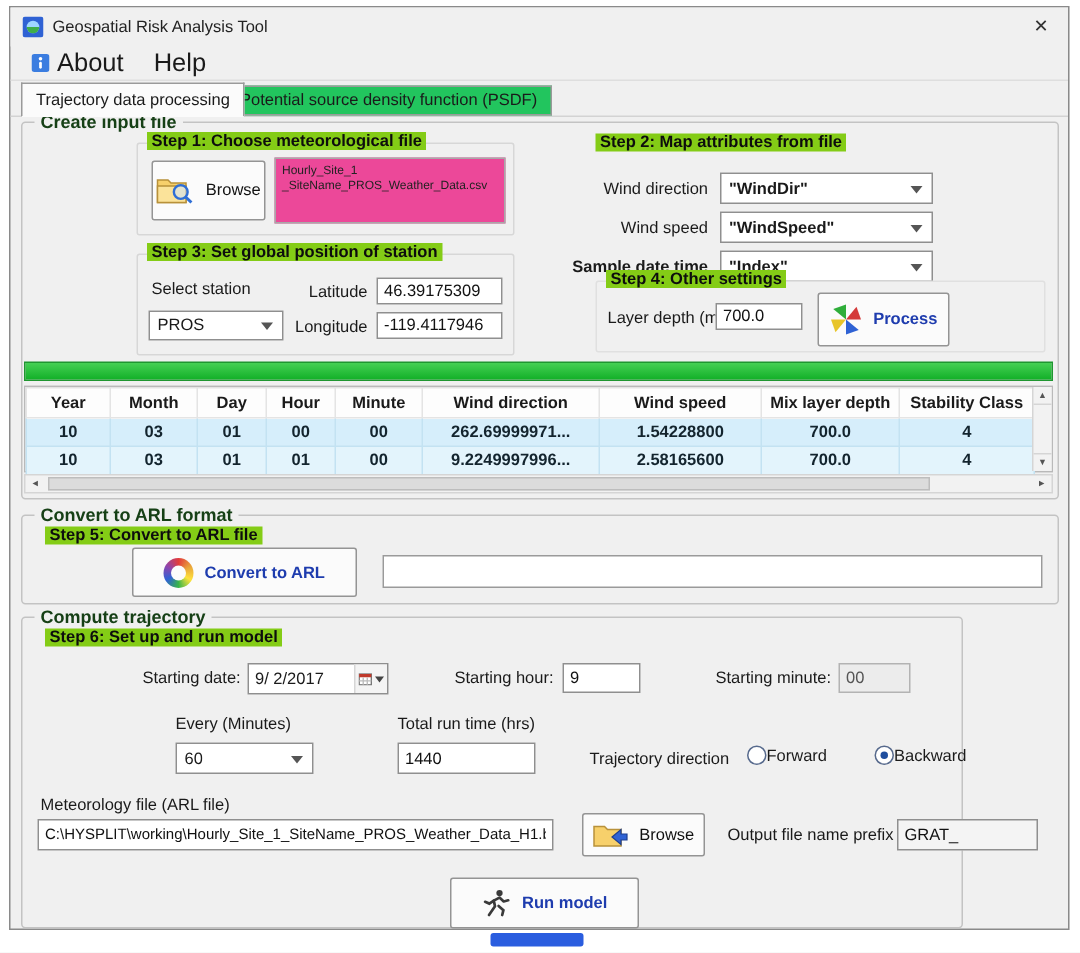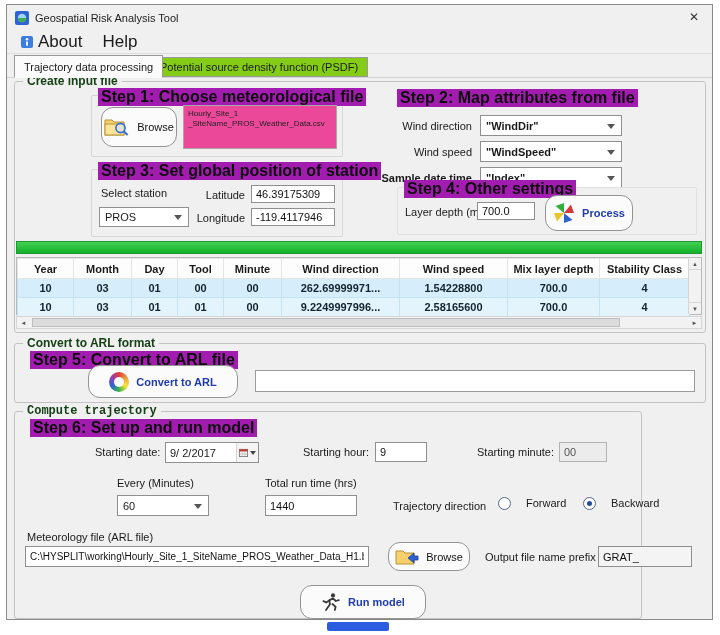--- a/index.html
+++ b/index.html
@@ -15,58 +15,58 @@
   
   .titlebar { position:absolute; left:0; top:0; right:0; height:26px; background:#f0f0f0; }
   .app-icon { position:absolute; left:8px; top:6px; width:14px; height:14px; }
   .title-text { position:absolute; left:28px; top:7px; font-size:11px; color:#222; white-space:nowrap; }
   .close-btn { position:absolute; right:2px; top:1px; width:32px; height:23px; text-align:center; line-height:23px; font-size:12px; color:#333; }
   
   .menubar { position:absolute; left:0; top:26px; right:0; height:23px; border-bottom:1px solid #dedede; display:flex; align-items:center; padding-left:6px; gap:4px; }
   .menu-item { display:flex; align-items:center; gap:5px; font-size:17px; padding:3px 8px; }
   
   .tabline { position:absolute; left:0; top:72px; right:0; height:1px; background:#d3d3d3; }
-  .tab { position:absolute; font-size:11px; border:1px solid #9a9a9a; display:flex; align-items:center; padding:0 9px; background:#84cc16; }
+  .tab { position:absolute; font-size:11px; border:1px solid #9a9a9a; display:flex; align-items:center; padding:0 9px; background:#22c55e; }
   .tab.active { background:#fbfbfb; border-bottom:1px solid #fbfbfb; z-index:3; }
   
   .gb { position:absolute; border:1px solid #c3c3c3; border-radius:3px; }
   .gb-title { position:absolute; top:-8px; left:8px; background:#f0f0f0; padding:0 4px; font-size:12px; font-weight:bold; color:#164016; white-space:nowrap; }
   .sb { position:absolute; border:1px solid #d7d7d7; border-radius:2px; }
-  .sb-title, .step-title { position:absolute; background:#a21caf; padding:0 3px; font-size:16px; font-weight:bold; color:#0d0d0d; white-space:nowrap; }
+  .sb-title, .step-title { position:absolute; background:#84cc16; padding:0 3px; font-size:11px; font-weight:bold; color:#0d0d0d; white-space:nowrap; }
   .sb-title { top:-8px; left:6px; }
   .lbl { position:absolute; font-size:11px; color:#1a1a1a; white-space:nowrap; }
   .r { text-align:right; }
   
   .tb { position:absolute; background:#fff; border:1px solid #8f8f8f; font-size:11px; padding:0 4px; font-family:"Liberation Sans", sans-serif; color:#111; }
   .tb.dis { background:#ececec; color:#555; border-color:#b3b3b3; }
   .tb.gray { background:#f4f4f4; }
   .combo { position:absolute; background:#fff; border:1px solid #8f8f8f; font-size:11px; display:flex; align-items:center; padding:0 18px 0 5px; }
   .combo::after { content:""; position:absolute; right:6px; top:50%; margin-top:-2px; border-left:4px solid transparent; border-right:4px solid transparent; border-top:5px solid #555; }
   .combo .val { font-weight:bold; white-space:nowrap; overflow:hidden; }
   .combo .val.plain { font-weight:normal; }
-  .btn { position:absolute; background:#fbfbfb; border:1px solid #949494; border-radius:12px; display:flex; align-items:center; justify-content:center; gap:7px; font-size:11px; color:#111; }
+  .btn { position:absolute; background:#fbfbfb; border:1px solid #949494; border-radius:2px; display:flex; align-items:center; justify-content:center; gap:7px; font-size:11px; color:#111; }
   .btn .blue { color:#1e3cae; font-weight:bold; }
   .pbar { position:absolute; background:#fff; border:1px solid #9a9a9a; }
   .pgreen { position:absolute; background:linear-gradient(#45d054,#12b028); border:1px solid #1f9630; }
   
   .tablewrap { position:absolute; left:9px; top:252px; width:686px; height:58px; background:#fff; border:1px solid #b9b9b9; }
   table { border-collapse:collapse; table-layout:fixed; width:672px; }
   th { font-size:11px; font-weight:bold; height:20px; background:#fdfdfd; border:1px solid #e4e4e4; text-align:center; overflow:hidden; white-space:nowrap; }
   td { font-size:11px; font-weight:600; height:19px; background:#d6eefb; border:1px solid #c3e2f2; text-align:center; color:#13242e; overflow:hidden; white-space:nowrap; }
   tbody tr:nth-child(2) td { background:#e3f4fc; }
   th:nth-child(1){width:56px} th:nth-child(2){width:58px} th:nth-child(3){width:46px}
   th:nth-child(4){width:46px} th:nth-child(5){width:58px} th:nth-child(6){width:118px}
   th:nth-child(7){width:108px} th:nth-child(8){width:92px} th:nth-child(9){width:90px}
   .vscroll { position:absolute; right:0; top:0; width:13px; height:56px; background:#f2f2f2; border-left:1px solid #d5d5d5; }
   .hscroll { position:absolute; left:9px; top:311px; width:686px; height:13px; background:#f2f2f2; border:1px solid #d5d5d5; display:flex; align-items:center; }
   .sarrow { font-size:6px; color:#555; width:13px; height:100%; display:flex; align-items:center; justify-content:center; flex:0 0 13px; }
   .vscroll .sarrow { width:100%; height:12px; }
   .hthumb { height:9px; background:#dcdcdc; border:1px solid #bdbdbd; flex:0 0 calc(100% - 96px); margin:0 2px; }
   
-  .radio { position:absolute; display:flex; gap:15px; font-size:11px; }
+  .radio { position:absolute; display:flex; align-items:center; gap:0; font-size:11px; }
   .rdot { width:13px; height:13px; border:1px solid #56698c; border-radius:50%; background:#fff; position:relative; }
   .radio.checked .rdot::after { content:""; position:absolute; inset:3px; border-radius:50%; background:#1f4e9e; }
   
   .dtp { position:absolute; background:#fff; border:1px solid #8f8f8f; display:flex; align-items:center; font-size:11px; }
   .dtp .txt { flex:1; padding:0 4px; white-space:nowrap; }
   .dtp .dd { width:22px; align-self:stretch; border-left:1px solid #d6d6d6; display:flex; align-items:center; justify-content:center; gap:2px; background:#f4f4f4; }
   .dtp .dd::after { content:""; border-left:3px solid transparent; border-right:3px solid transparent; border-top:4px solid #444; }
   .ring { width:20px; height:20px; border-radius:50%; position:relative; flex:0 0 20px;
           background:conic-gradient(#e23b3b,#e8a33b,#ffe23b,#39b54a,#2f62d4,#8e44ad,#e23b3b); }
   .ring::after { content:""; position:absolute; inset:5px; border-radius:50%; background:#fbfbfb; }
@@ -176,21 +176,21 @@
 
   <div class="pgreen" style="left:9px; top:236px; width:686px; height:13px;"></div>
 
   <div class="tablewrap">
     <table>
       <thead>
           <tr>
             <th>Year</th>
             <th>Month</th>
             <th>Day</th>
-            <th>Tool</th>
+            <th>Hour</th>
             <th>Minute</th>
             <th>Wind direction</th>
             <th>Wind speed</th>
             <th>Mix layer depth</th>
             <th>Stability Class</th>
           </tr>
         </thead>
       <tbody>
           <tr>
             <td>10</td>
@@ -230,21 +230,21 @@
   <div class="gb" style="left:7px; top:338px; width:692px; height:60px;">
     <span class="gb-title">Convert to ARL format</span>
   </div>
   <span class="step-title" style="left:23px; top:346px;">Step 5: Convert to ARL file</span>
   <div class="btn" style="left:81px; top:360px; width:150px; height:33px;">
     <span class="ring"></span>
     <span class="blue">Convert to ARL</span>
   </div>
   <div class="pbar" style="left:248px; top:365px; width:440px; height:22px;"></div>
 
-  <div class="gb" style="left:7px; top:406px; width:628px; height:208px;font-family:Liberation Mono, monospace;">
+  <div class="gb" style="left:7px; top:406px; width:628px; height:208px;">
     <span class="gb-title">Compute trajectory</span>
   </div>
   <span class="step-title" style="left:23px; top:414px;">Step 6: Set up and run model</span>
 
   <span class="lbl" style="left:88px; top:441px;">Starting date:</span>
   <div class="dtp" style="left:158px; top:437px; width:94px; height:21px;">
     <span class="txt">9/ 2/2017</span>
     <span class="dd">
       <svg width="9" height="9" viewBox="0 0 10 10">
         <rect x="0.5" y="1.5" width="9" height="8" fill="#fff" stroke="#777"></rect>

